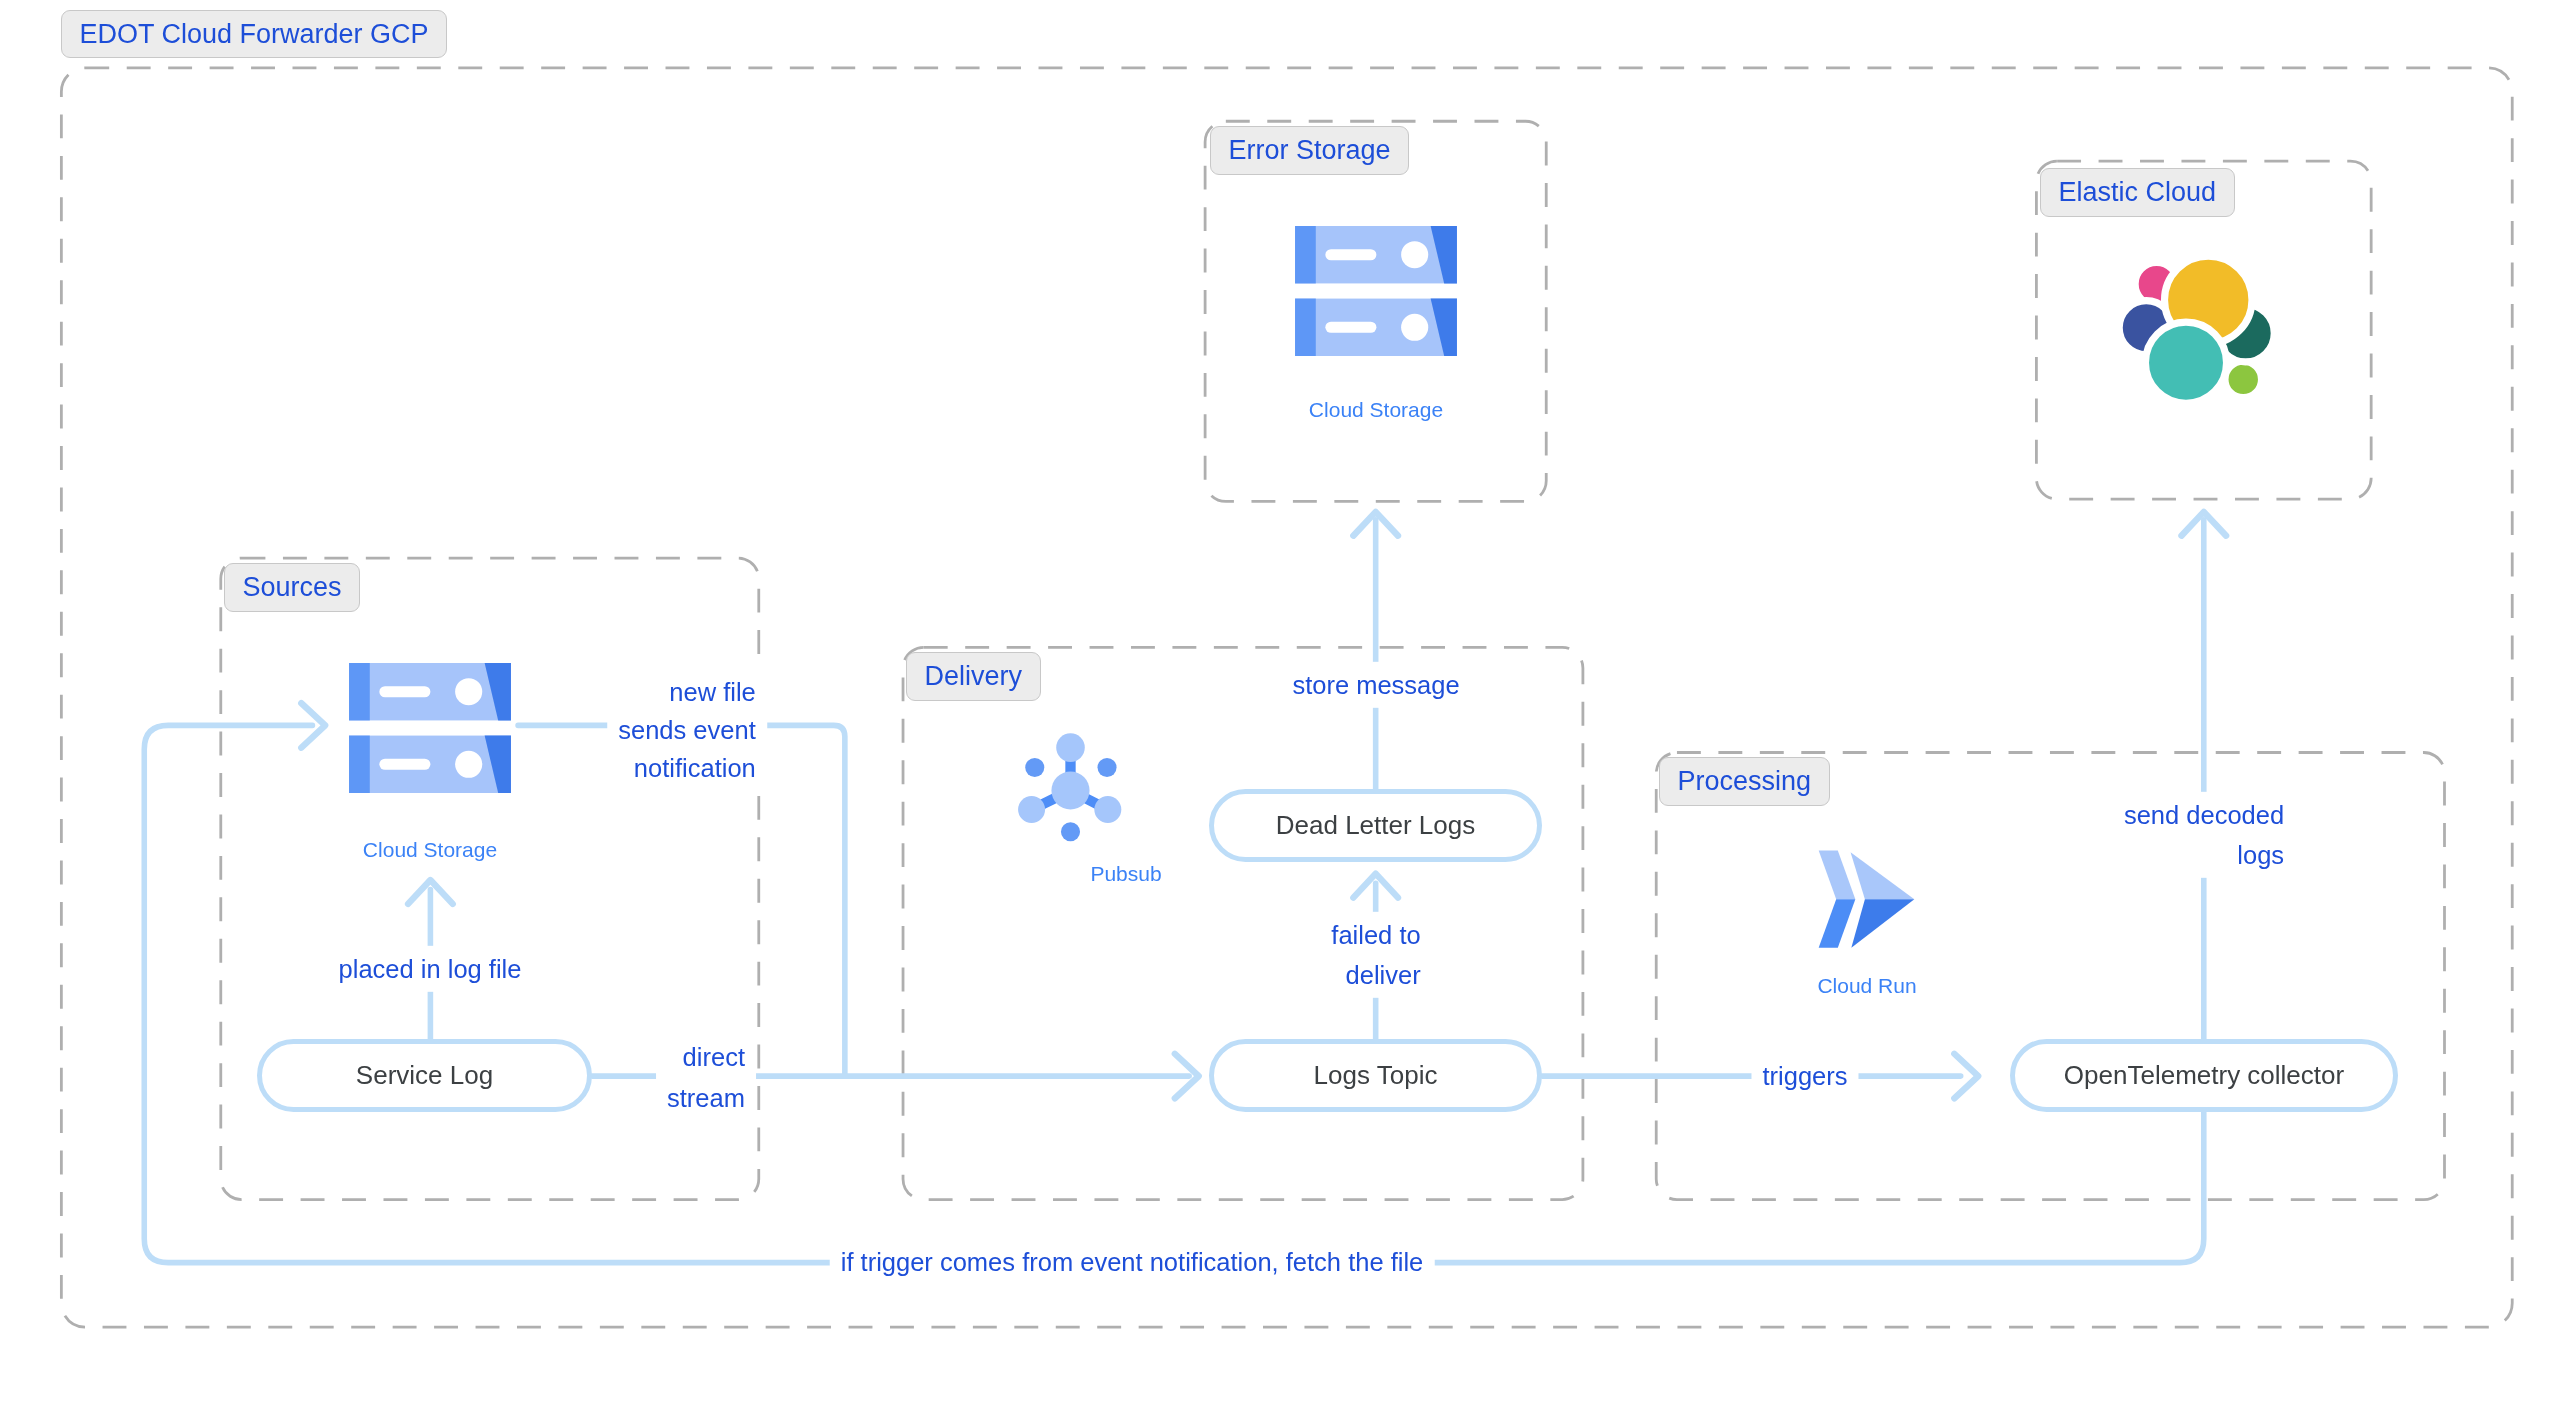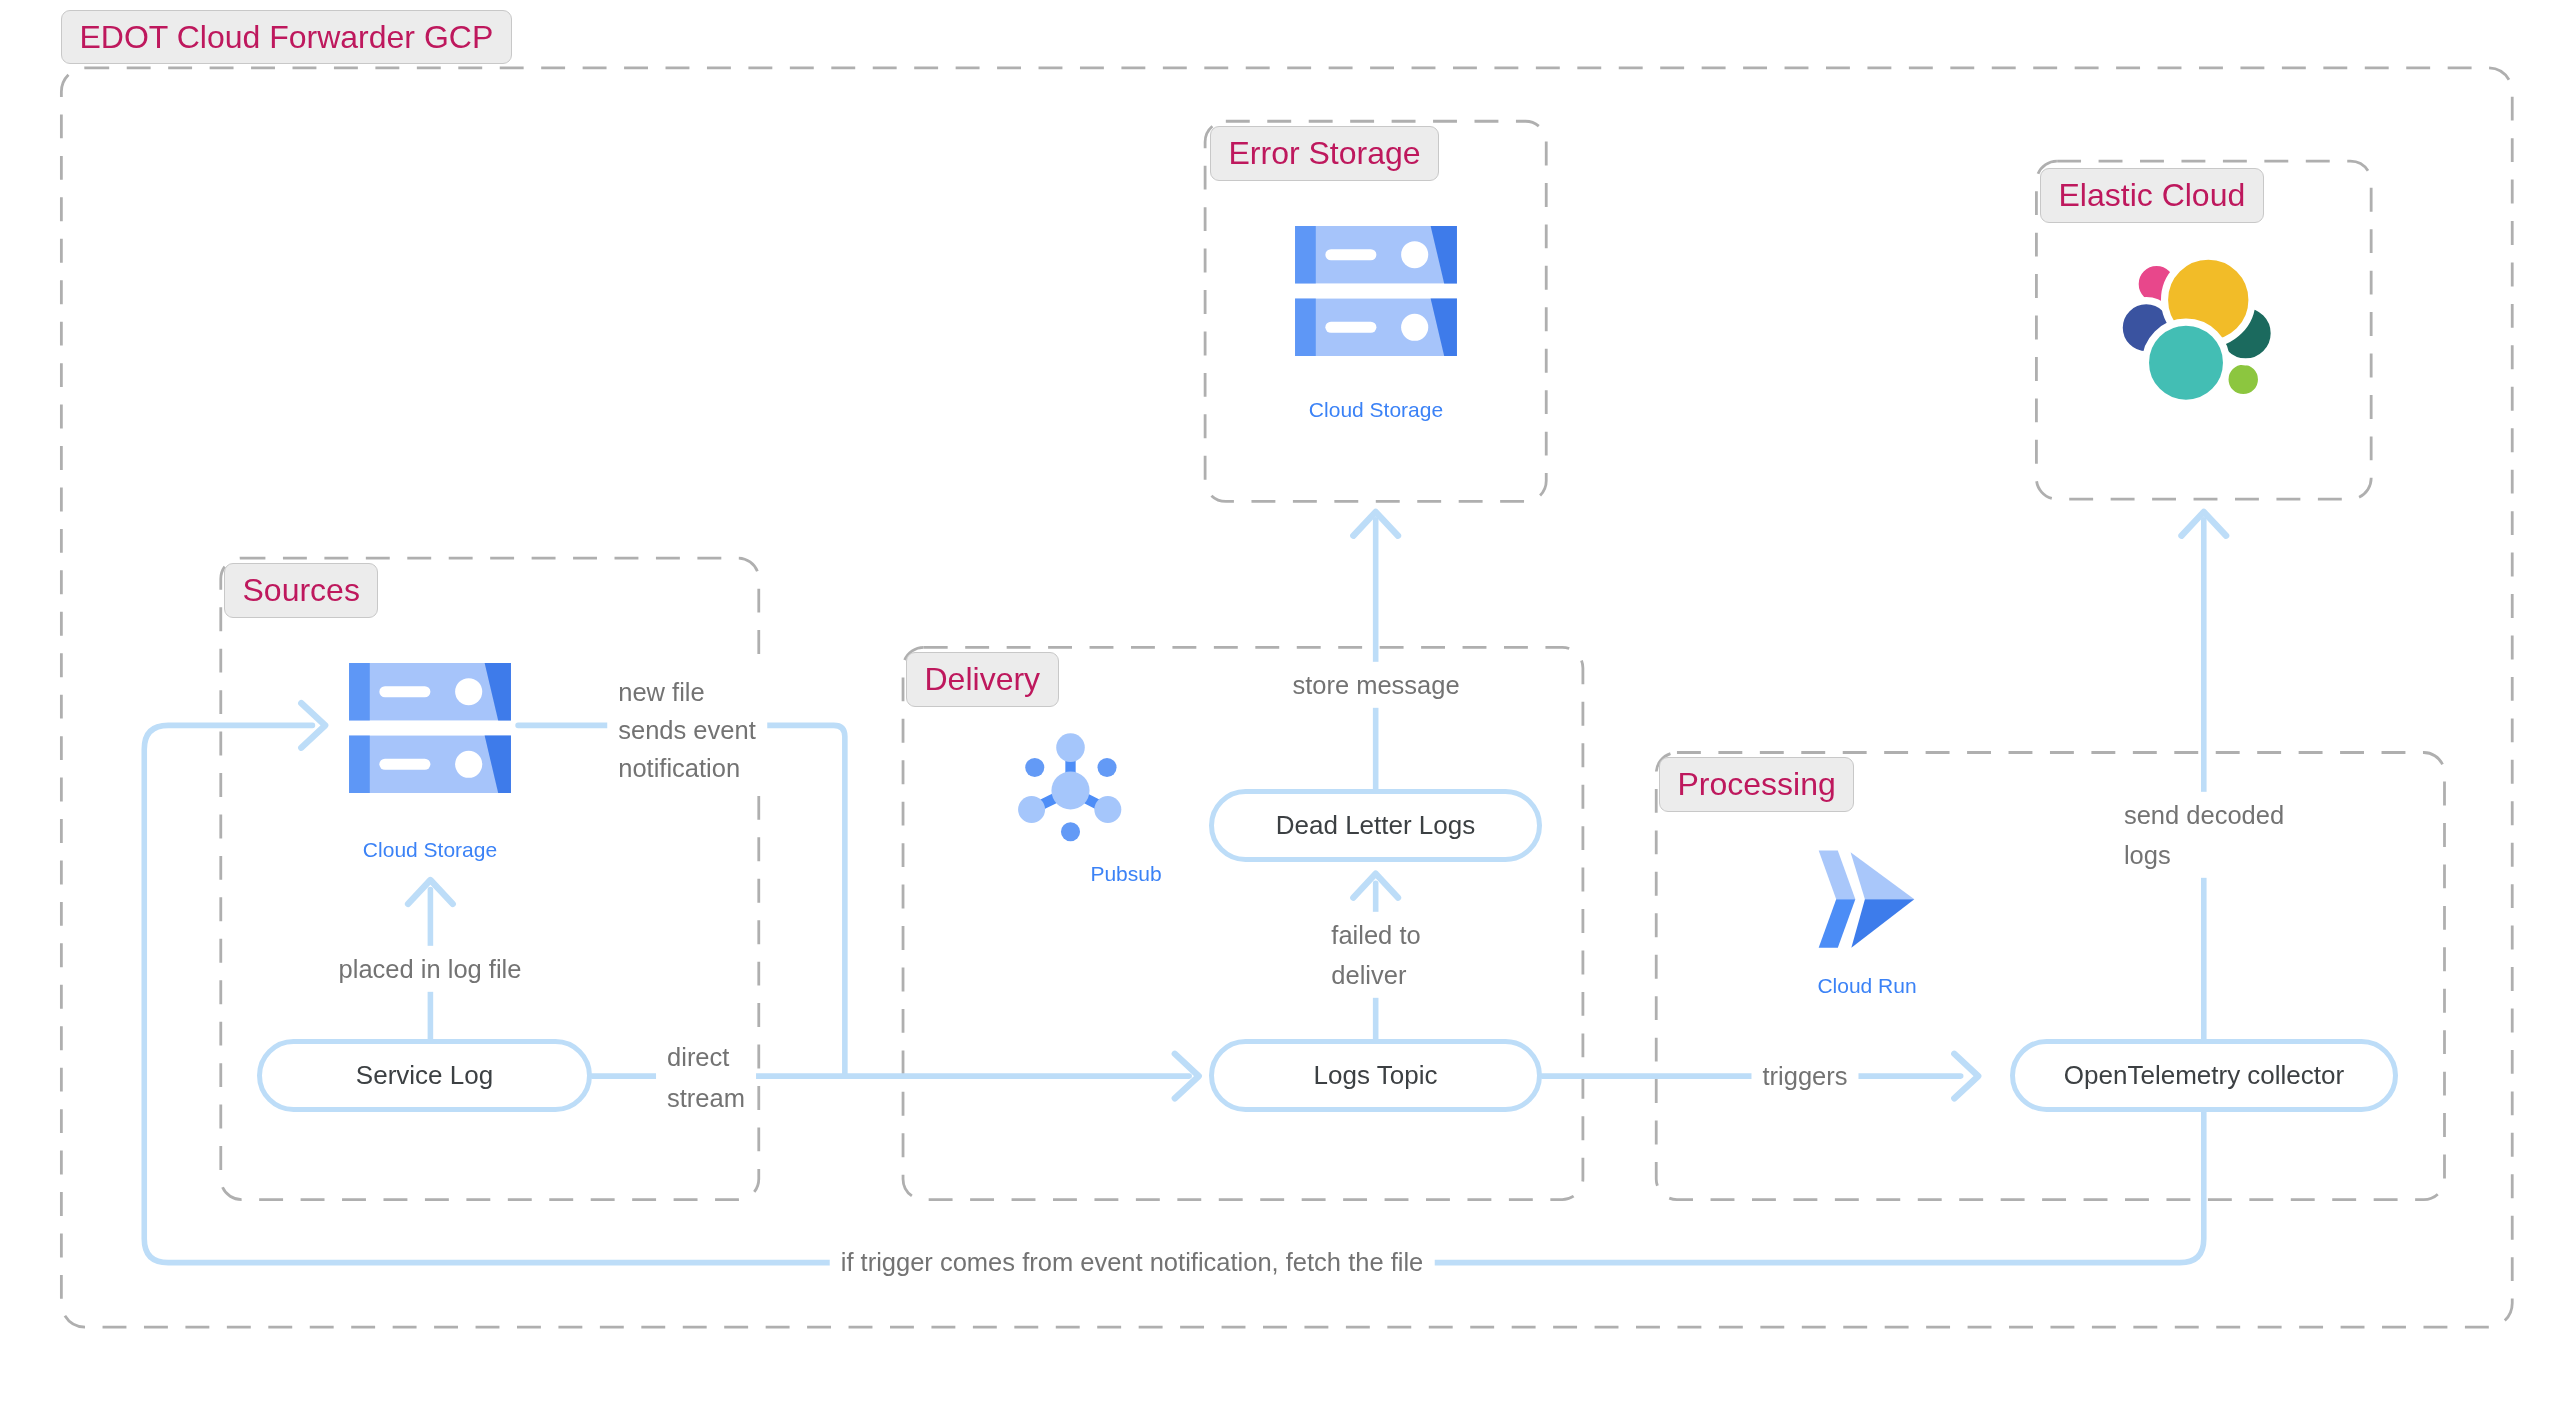--- a/index.html
+++ b/index.html
@@ -1,27 +1,27 @@
 <!DOCTYPE html>
 <html style="font-size:12.8px"><head>
 <meta charset="utf-8">
 <style>
   html,body{margin:0;padding:0;background:#fff;}
   body{width:2576px;height:1403px;position:relative;overflow:hidden;
        font-family:"Liberation Sans", sans-serif;}
   #stage{position:absolute;inset:0;width:2576px;height:1403px;}
   svg.underlay{position:absolute;left:0;top:0;z-index:1;}
   .pill{position:absolute;z-index:6;background:#ECECEC;border:1.6px solid #C8C8C8;
-        border-radius:9px;padding:7.2px 17.5px;font-size:32px;color:#be185d;
+        border-radius:9px;padding:7.2px 17.5px;font-size:27px;color:#1d4ed8;
         white-space:nowrap;line-height:1.2;}
   .node{position:absolute;z-index:4;background:#fff;border:5.6px solid #BDDDF8;
         border-radius:38px;display:flex;align-items:center;justify-content:center;
         font-size:26px;color:#3C4043;box-sizing:border-box;white-space:nowrap;}
-  .edge-label{position:absolute;z-index:5;background:#fff;color:#737373;
-        font-size:25.5px;text-align:left;transform:translate(-50%,-50%);
+  .edge-label{position:absolute;z-index:5;background:#fff;color:#1d4ed8;
+        font-size:25.5px;text-align:right;transform:translate(-50%,-50%);
         padding:3.2px 11px;line-height:40px;white-space:nowrap;}
   .caption{position:absolute;z-index:5;color:#3b82f6;font-size:21px;text-align:right;
         transform:translate(-50%,-50%);white-space:nowrap;}
   .icon{position:absolute;z-index:3;}
 </style>
 </head>
 <body>
 
 <div id="stage">
 

